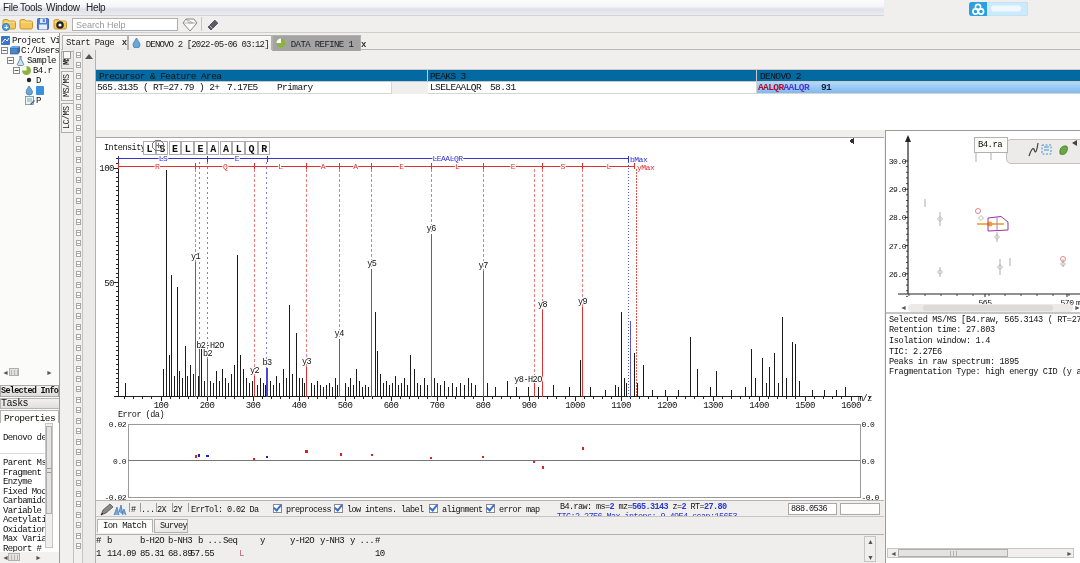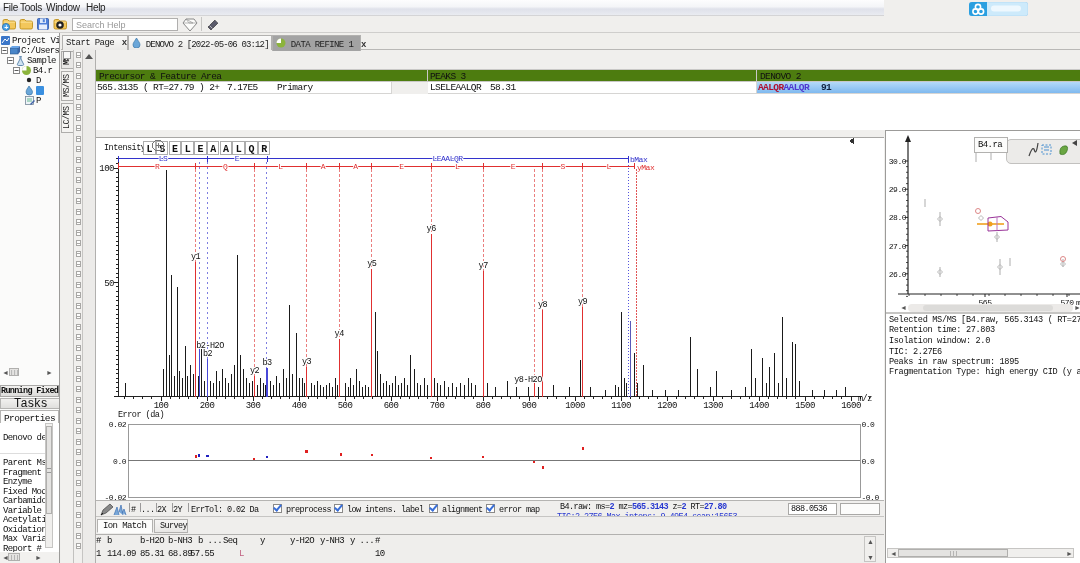--- a/index.html
+++ b/index.html
@@ -23,21 +23,21 @@
 .tabx{color:#333;font-weight:bold;margin-left:3px}
 
 #leftpanel{left:0;top:33px;width:60px;height:530px;background:#fbfbfa;border-right:1px solid #9c9b99;overflow:hidden}
 .treerow{position:absolute;white-space:nowrap;font-size:9px;height:10px;line-height:10px}
 
 #vstrip{left:61px;top:50px;width:35px;height:513px;background:#f1f0ee}
 .vtab{position:absolute;left:0px;width:13px;background:#f4f3f1;border:1px solid #aeadab;writing-mode:vertical-rl;transform:rotate(180deg);font-size:8.5px;text-align:center;color:#222}
 
 #row565{left:96px;top:50px;width:984px;height:15px;background:#fff;border:1px solid #c2c1bf;font-size:9.5px;line-height:14px;white-space:nowrap}
 #uppertable{left:96px;top:69px;width:984px;height:25px;font-size:9.5px}
-.th{background:#4d7c0f;border-top:1px solid #c9c8c6;border-bottom:1px solid #c9c8c6;height:13px;line-height:13px;white-space:nowrap}
+.th{background:#0369a1;border-top:1px solid #c9c8c6;border-bottom:1px solid #c9c8c6;height:13px;line-height:13px;white-space:nowrap}
 .td{background:#fff;border-bottom:1px solid #d6d5d3;height:12px;line-height:11px;white-space:nowrap}
 
 #mainwhite{left:96px;top:94px;width:984px;height:36px;background:#fff}
 #specpanel{left:96px;top:137px;width:788px;height:363px;background:#fff;border-top:1px solid #a8a7a5}
 
 #btoolbar{left:96px;top:500px;width:788px;height:17px;background:#f0efed;border-top:1px solid #b5b4b2;border-bottom:1px solid #c6c5c3;font-size:8.5px;overflow:hidden}
 .chk{position:absolute;top:3px;width:9px;height:9px;background:#fff;border:1px solid #8a8988}
 .chk:after{content:"";position:absolute;left:1px;top:-2px;width:3px;height:6px;border:solid #3a6fd8;border-width:0 2px 2px 0;transform:rotate(40deg)}
 
 #bottompanel{left:96px;top:517px;width:788px;height:46px;background:#efeeec}
@@ -158,22 +158,22 @@
         <rect x="0.5" y="0.5" width="8" height="8" fill="#eef4f8" stroke="#789" stroke-width="0.8"></rect>
         <path d="M2 3 h5 M2 5 h5" stroke="#4a7" stroke-width="0.8"></path>
         <path d="M5 8 l4-4 1 1 -4 4z" fill="#46a"></path>
       </svg>
       <div class="treerow" style="left:36px;top:63px">P</div>
 <div class="abs" style="left:0;top:334px;width:59px;height:11px">
 <span class="arrow" style="left:2px;top:2px">◄</span>
 <div class="abs sbthumb" style="left:9px;top:1px;width:10px;height:8px;font-size:6px;color:#888;text-align:center;line-height:7px">|||</div>
 <span class="arrow" style="left:46px;top:2px">►</span>
       </div>
-<div class="abs" style="left:0;top:352px;width:59px;height:12px;background:linear-gradient(#f2f1ef,#dddcda);border:1px solid #aaa9a7;font-weight:bold;font-size:8.5px;text-align:center;line-height:11px;letter-spacing:-0.7px;white-space:nowrap">Running Fixed</div>
-<div class="abs" style="left:0;top:365px;width:61px;height:11px;background:linear-gradient(#f2f1ef,#e0dfdd);border:1px solid #b5b4b2;font-size:12px;text-align:center;line-height:10px">Tasks</div>
+<div class="abs" style="left:0;top:352px;width:59px;height:12px;background:linear-gradient(#f2f1ef,#dddcda);border:1px solid #aaa9a7;font-weight:bold;font-size:8.5px;text-align:center;line-height:11px;letter-spacing:-0.7px;white-space:nowrap">Selected Info</div>
+<div class="abs" style="left:0;top:365px;width:61px;height:11px;background:linear-gradient(#f2f1ef,#e0dfdd);border:1px solid #b5b4b2;font-size:10px;text-align:left;line-height:10px">Tasks</div>
 <div class="abs" style="left:0;top:377px;width:59px;height:13px;background:#fdfdfc;border:1px solid #b5b4b2;border-bottom:none;font-size:9.5px;padding:2px 0 0 3px">Properties</div>
 <div class="abs" style="left:0;top:390px;width:59px;height:130px;background:#fff">
 <div class="treerow" style="left:3px;top:10px">Denovo de</div>
 <div class="abs" style="left:0;top:30px;width:45px;height:1px;background:#ddd"></div>
 <div class="treerow" style="left:3px;top:35px">Parent Ms</div>
 <div class="treerow" style="left:3px;top:44.5px">Fragment</div>
 <div class="treerow" style="left:3px;top:54.0px">Enzyme</div>
 <div class="treerow" style="left:3px;top:63.5px">Fixed Mod</div>
 <div class="treerow" style="left:3px;top:73.0px">Carbamido</div>
 <div class="treerow" style="left:3px;top:82.5px">Variable</div>
@@ -744,21 +744,21 @@
 <text x="191" y="174" font-size="8" fill="#111">m</text>
 </svg>
 <div class="abs" style="left:22px;top:173px;width:165px;height:8px;background:#eceae8;border-radius:4px">
 <div class="abs" style="left:15px;top:1px;width:130px;height:6px;background:#dcdbd9;border-radius:3px"></div>
       </div>
 <span class="arrow" style="left:14px;top:173px">◄</span>
       <span class="arrow" style="left:188px;top:173px">►</span>
 <div class="abs" style="left:0;top:181px;width:195px;height:2px;background:#f0efed;border-top:1px solid #c6c5c3;border-bottom:1px solid #c6c5c3"></div>
 <div class="rline" style="top:184px">Selected MS/MS [B4.raw, 565.3143 ( RT=27.8</div>
 <div class="rline" style="top:194px">Retention time: 27.803</div>
-<div class="rline" style="top:205px">Isolation window: 2.0</div>
+<div class="rline" style="top:205px">Isolation window: 1.4</div>
 <div class="rline" style="top:216px">TIC: 2.27E6</div>
 <div class="rline" style="top:226px">Peaks in raw spectrum: 1895</div>
 <div class="rline" style="top:236px">Fragmentation Type: high energy CID (y and</div>
 <div class="abs" style="left:1px;top:417px;width:187px;height:10px;background:#f0efed;border:1px solid #c6c5c3">
 <span class="arrow" style="left:2px;top:1px">◄</span>
 <div class="abs sbthumb" style="left:10px;top:0px;width:110px;height:8px;text-align:center;font-size:6px;color:#888;line-height:7px">|||</div>
 <span class="arrow" style="left:178px;top:1px">►</span>
       </div>
 </div>
 </div>

